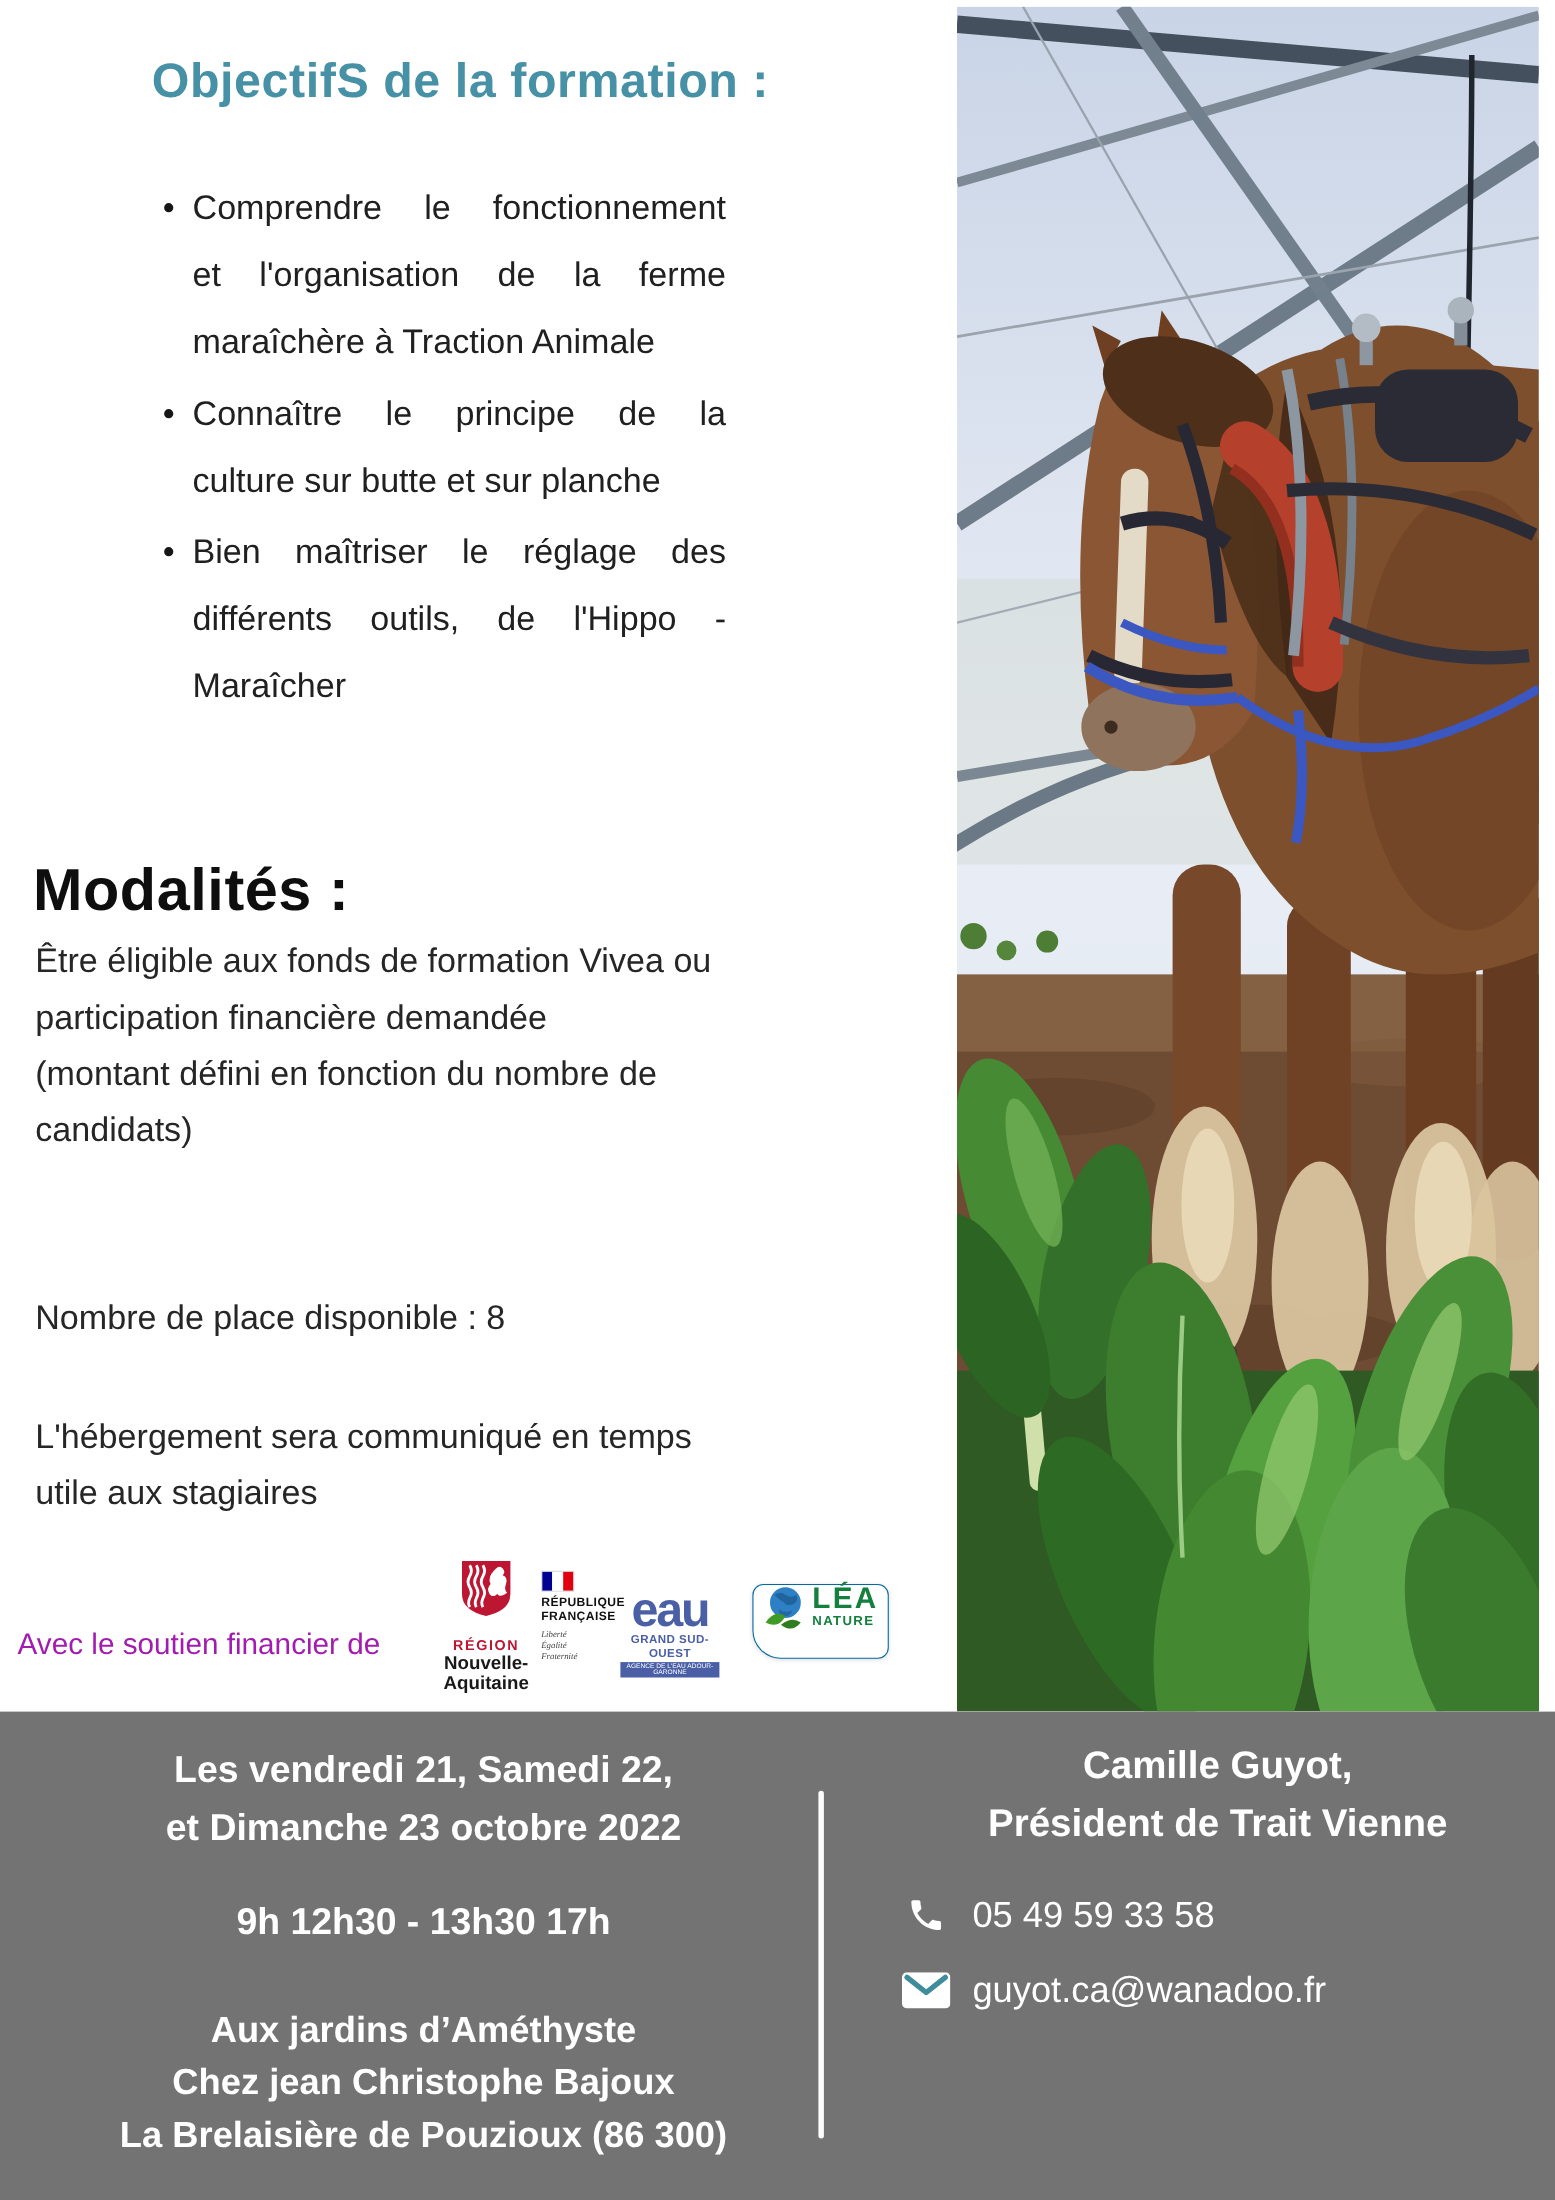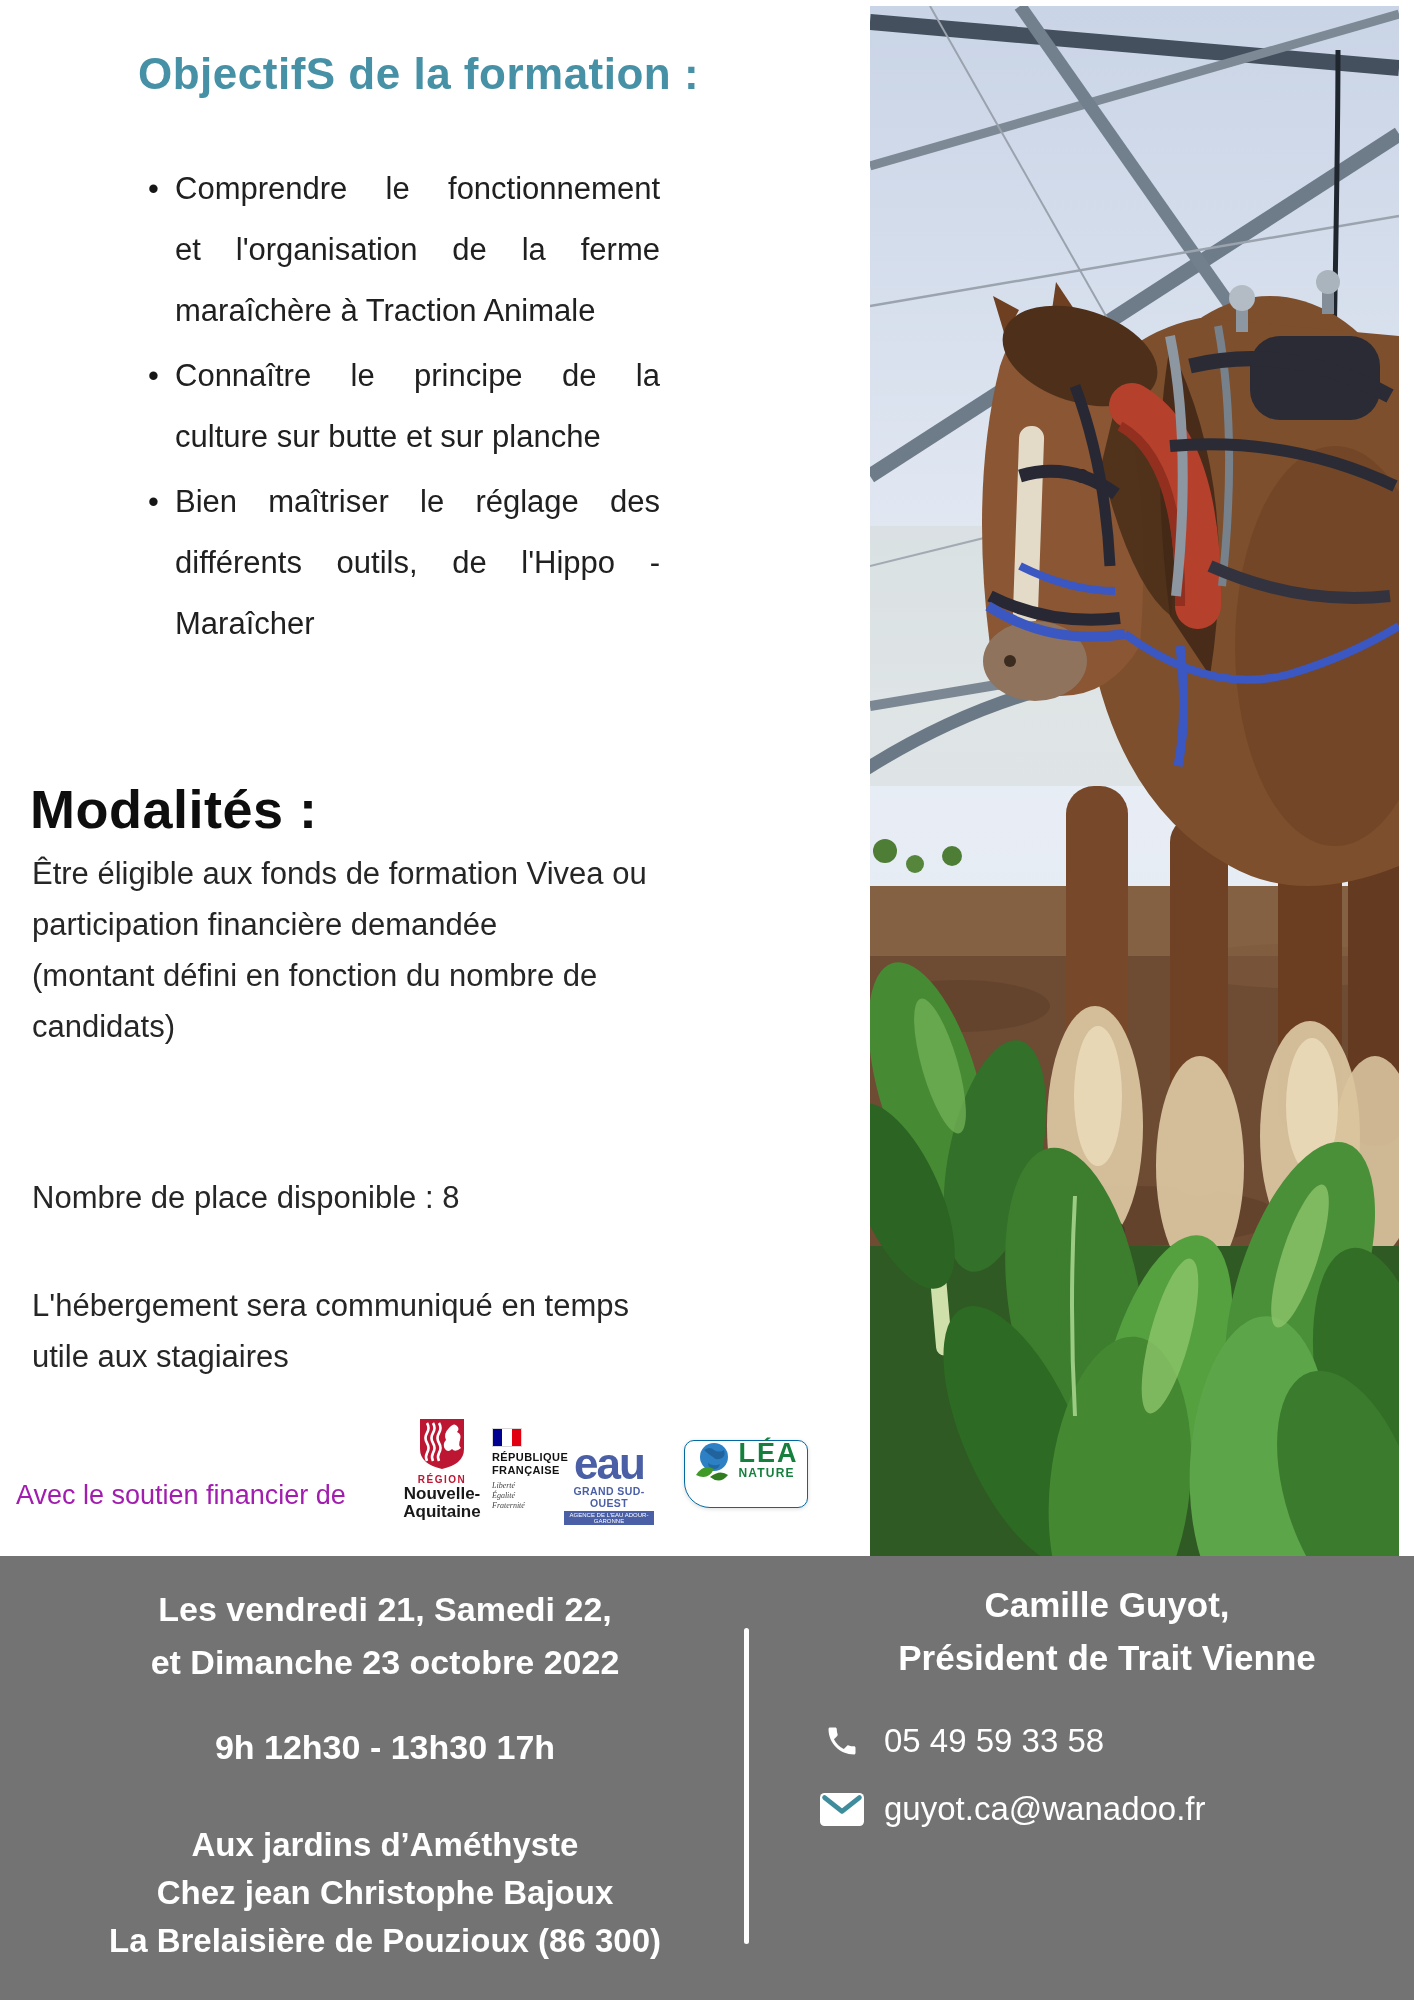--- a/index.html
+++ b/index.html
@@ -22,21 +22,21 @@
   .para{position:absolute;left:32px;margin:0;font-size:31px;line-height:51px;color:#262626;}
   .p1{top:848px;}
   .p2{top:1064px;}
   .p3{top:1172px;text-align:center;}
   .p4{top:1280px;}
   
   .sp-label{position:absolute;left:16px;top:1480px;font-size:27px;color:#a21caf;}
   .logo{position:absolute;}
   .na{left:396px;top:1418px;width:92px;text-align:center;}
   .na svg{display:block;margin:0 auto;}
-  .na-region{font-size:10px;font-weight:700;color:#bc1632;letter-spacing:1.5px;margin-top:4px;text-align:center;}
+  .na-region{font-size:13px;font-weight:700;color:#bc1632;letter-spacing:1.5px;margin-top:18px;text-align:center;}
   .na-l1,.na-l2{font-size:17px;font-weight:700;color:#191919;line-height:18px;}
   .rf{left:492px;top:1428px;width:78px;}
   .rf-flag{width:30px;height:19px;display:flex;border:1px solid #d8d8d8;box-sizing:border-box;}
   .rf-flag i{flex:1;}
   .rf-b{background:#000091;}.rf-w{background:#ffffff;}.rf-r{background:#e1000f;}
   .rf-l1,.rf-l2{font-size:11px;font-weight:700;color:#111;letter-spacing:.4px;line-height:13px;}
   .rf-l1{margin-top:4px;}
   .rf-motto{font-size:8px;font-style:italic;color:#444;line-height:10px;margin-top:4px;font-family:"Liberation Serif",serif;}
   .eau{left:564px;top:1444px;width:90px;text-align:center;}
   .eau-word{font-size:44px;font-weight:700;color:#4a5fa5;line-height:40px;letter-spacing:-2px;}

